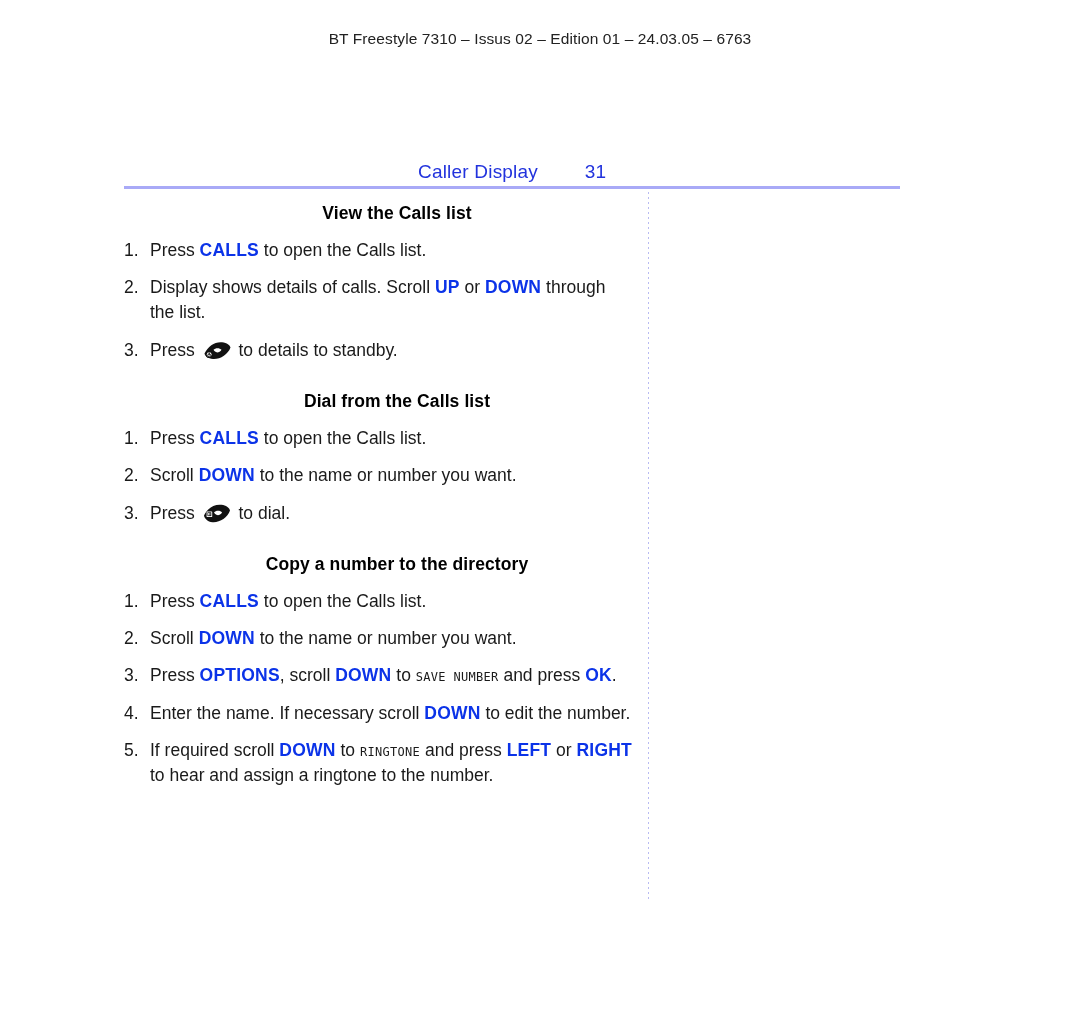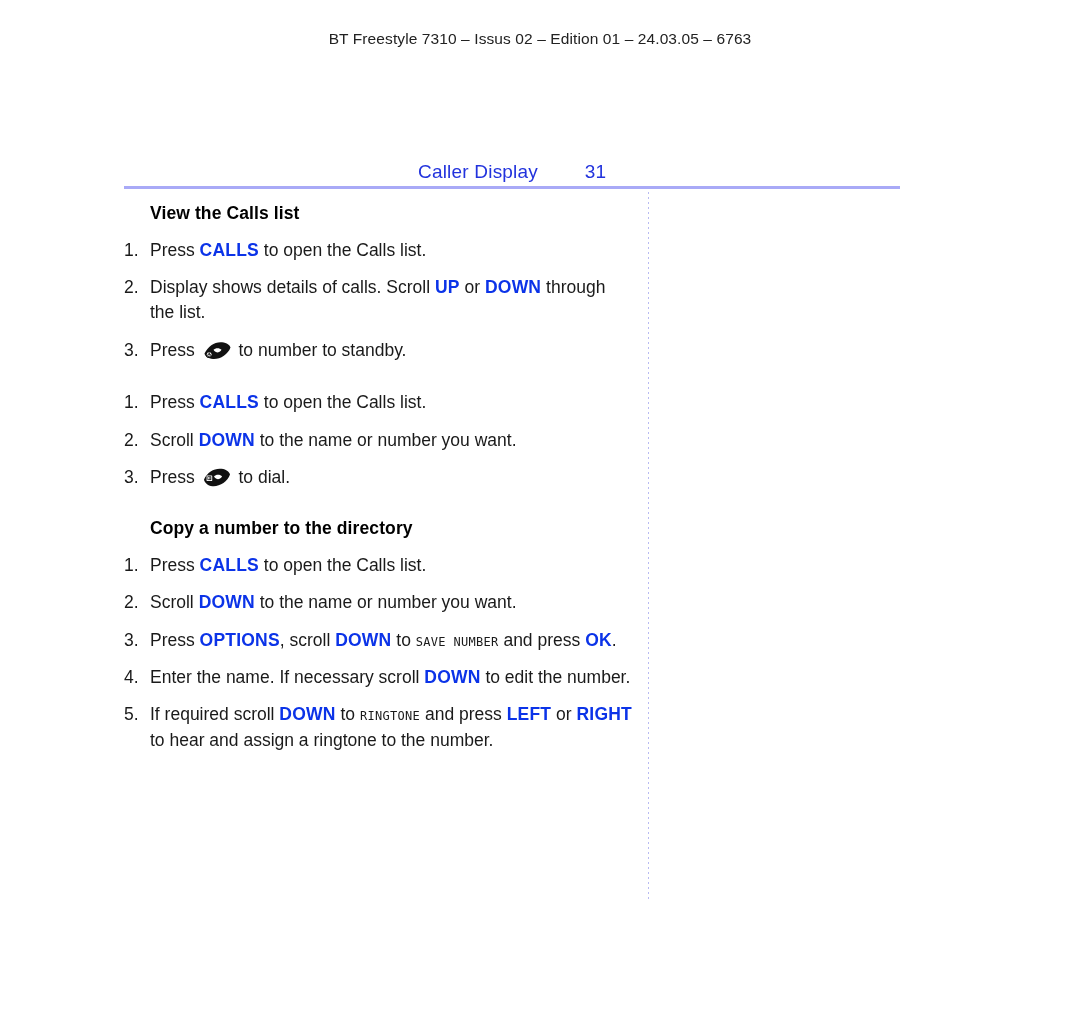--- a/index.html
+++ b/index.html
@@ -78,27 +78,28 @@
     position: absolute;
     top: 202px;
     left: 124px;
     width: 510px;
   }
 
   .section { margin: 0; }
   .section + .section { margin-top: 27px; }
 
   h2.section-heading {
-    margin: 0 0 4px 26px;
+    margin: 0 0 4px 36px;
     padding: 0;
     font-size: 17.5px;
     font-weight: bold;
     color: #000000;
     letter-spacing: 0.1px;
     line-height: 1.35;
+    text-align: center;
   }
 
   ol.steps {
     margin: 0;
     padding: 0;
     list-style: none;
     counter-reset: step;
   }
   ol.steps > li {
     position: relative;
@@ -160,24 +161,25 @@
       <ol class="steps">
         <li><span>Press </span><span class="kw">CALLS</span><span> to open the Calls list.</span></li>
         <li><span>Display shows details of calls. Scroll </span><span class="kw">UP</span><span> or </span><span class="kw">DOWN</span><span> through the list.</span></li>
         <li><span>Press </span><span class="keyicon"><svg viewBox="0 0 30 21" width="30" height="21" aria-hidden="true">
               <path d="M2.5 13.5 C6 6 13 1.5 20 2.2 C25 2.7 28 5 28.5 7.5 C26 14.5 18 19.5 11 19 C6 18.6 3 16.3 2.5 13.5 Z" fill="#111111"></path>
               <path d="M11.5 9.8 C13.2 7.6 17.8 7.6 19.5 9.8 L18.6 11.1 C16.8 12.9 14.2 12.9 12.4 11.1 Z" fill="#ffffff"></path>
               <circle cx="7.2" cy="14.6" r="3.4" fill="#111111"></circle>
               <circle cx="7.2" cy="14.6" r="2.4" fill="#ffffff"></circle>
               <rect x="6.75" y="12.5" width="0.95" height="3.0" fill="#111111"></rect>
               <circle cx="7.2" cy="15.4" r="1.5" fill="none" stroke="#111111" stroke-width="0.9"></circle>
-            </svg></span><span> to number to standby.</span></li>
+            </svg></span><span> to details to standby.</span></li>
       </ol>
     </div>
     <div class="section">
+      <h2 class="section-heading">Dial from the Calls list</h2>
       <ol class="steps">
         <li><span>Press </span><span class="kw">CALLS</span><span> to open the Calls list.</span></li>
         <li><span>Scroll </span><span class="kw">DOWN</span><span> to the name or number you want.</span></li>
         <li><span>Press </span><span class="keyicon"><svg viewBox="0 0 30 21" width="30" height="21" aria-hidden="true">
               <path d="M2 12.5 C5.5 5 12.5 1 19.5 1.8 C24.5 2.4 27.5 5 28 7.6 C25.5 14.8 17.5 19.8 10.5 19.2 C5.5 18.8 2.5 15.5 2 12.5 Z" fill="#111111"></path>
               <path d="M12 9.4 C13.8 7.2 18.4 7.2 20.1 9.4 L19.1 10.8 C17.3 12.6 14.7 12.6 12.9 10.8 Z" fill="#ffffff"></path>
               <rect x="4.6" y="8.4" width="5.6" height="5.6" rx="0.6" fill="#ffffff"></rect>
               <rect x="5.5" y="9.3" width="3.8" height="3.8" fill="#111111"></rect>
               <rect x="6.1" y="10.0" width="0.8" height="2.4" fill="#ffffff"></rect>
               <rect x="7.5" y="10.0" width="0.8" height="2.4" fill="#ffffff"></rect>

